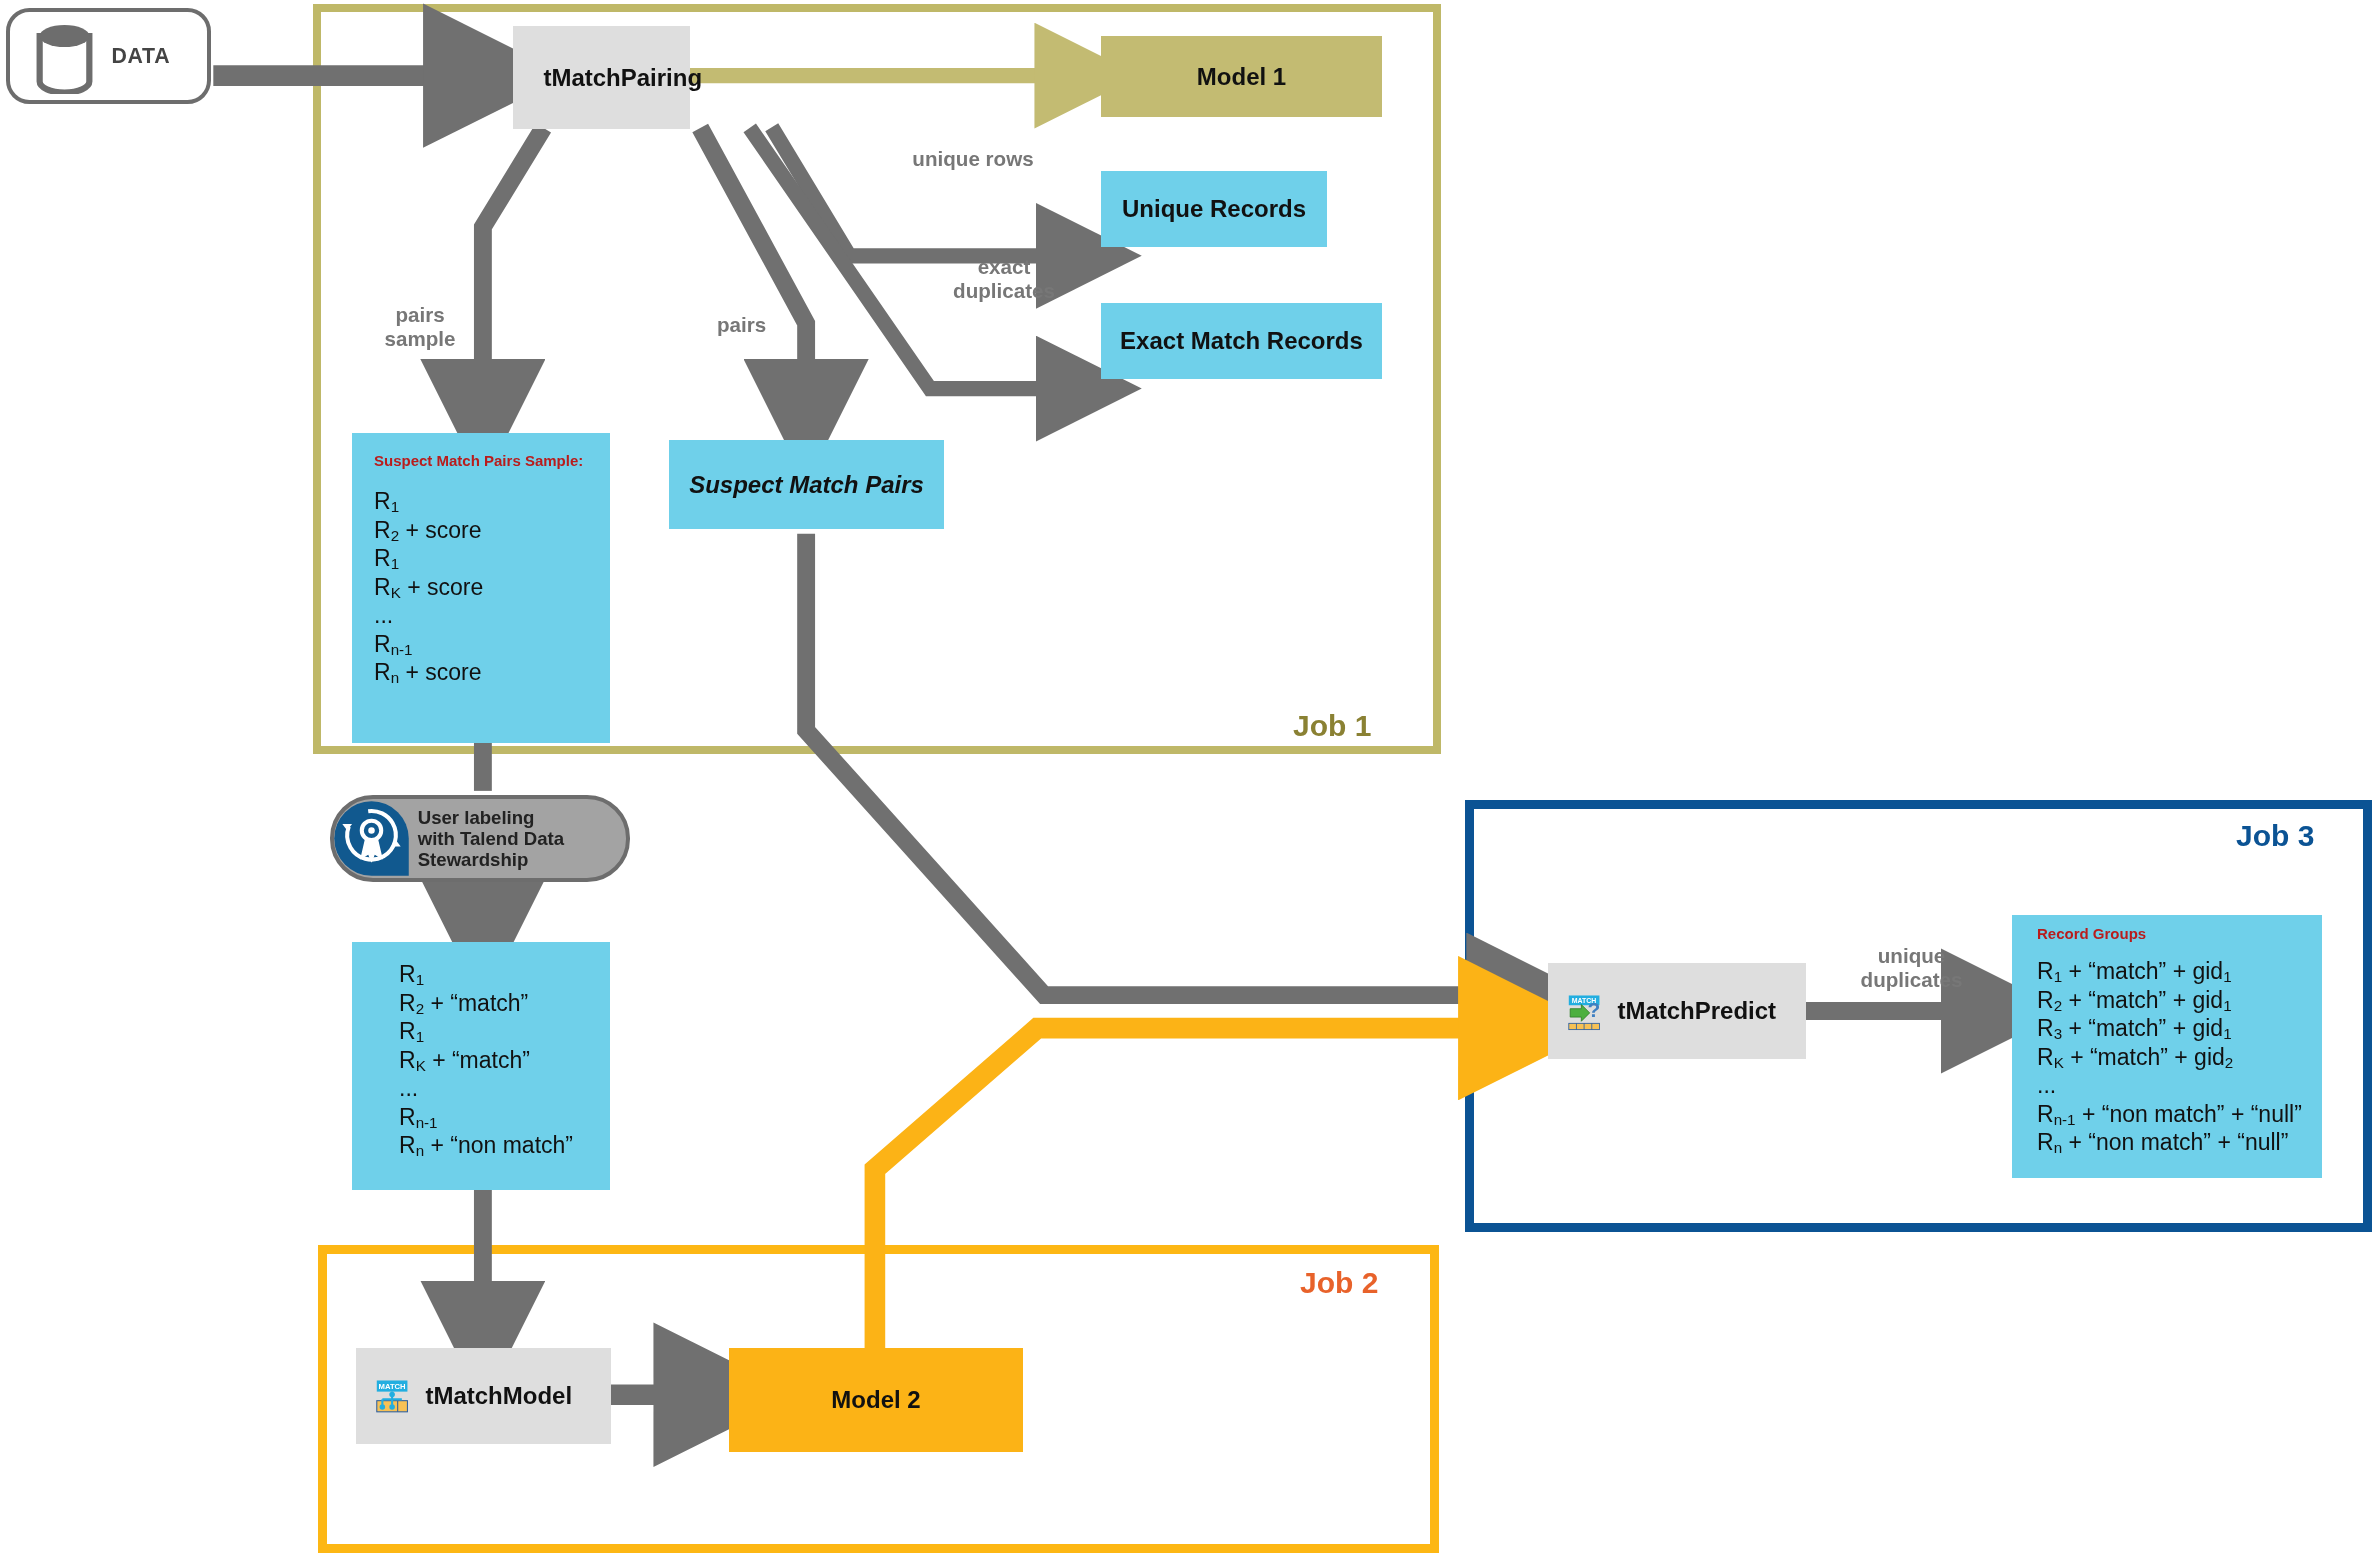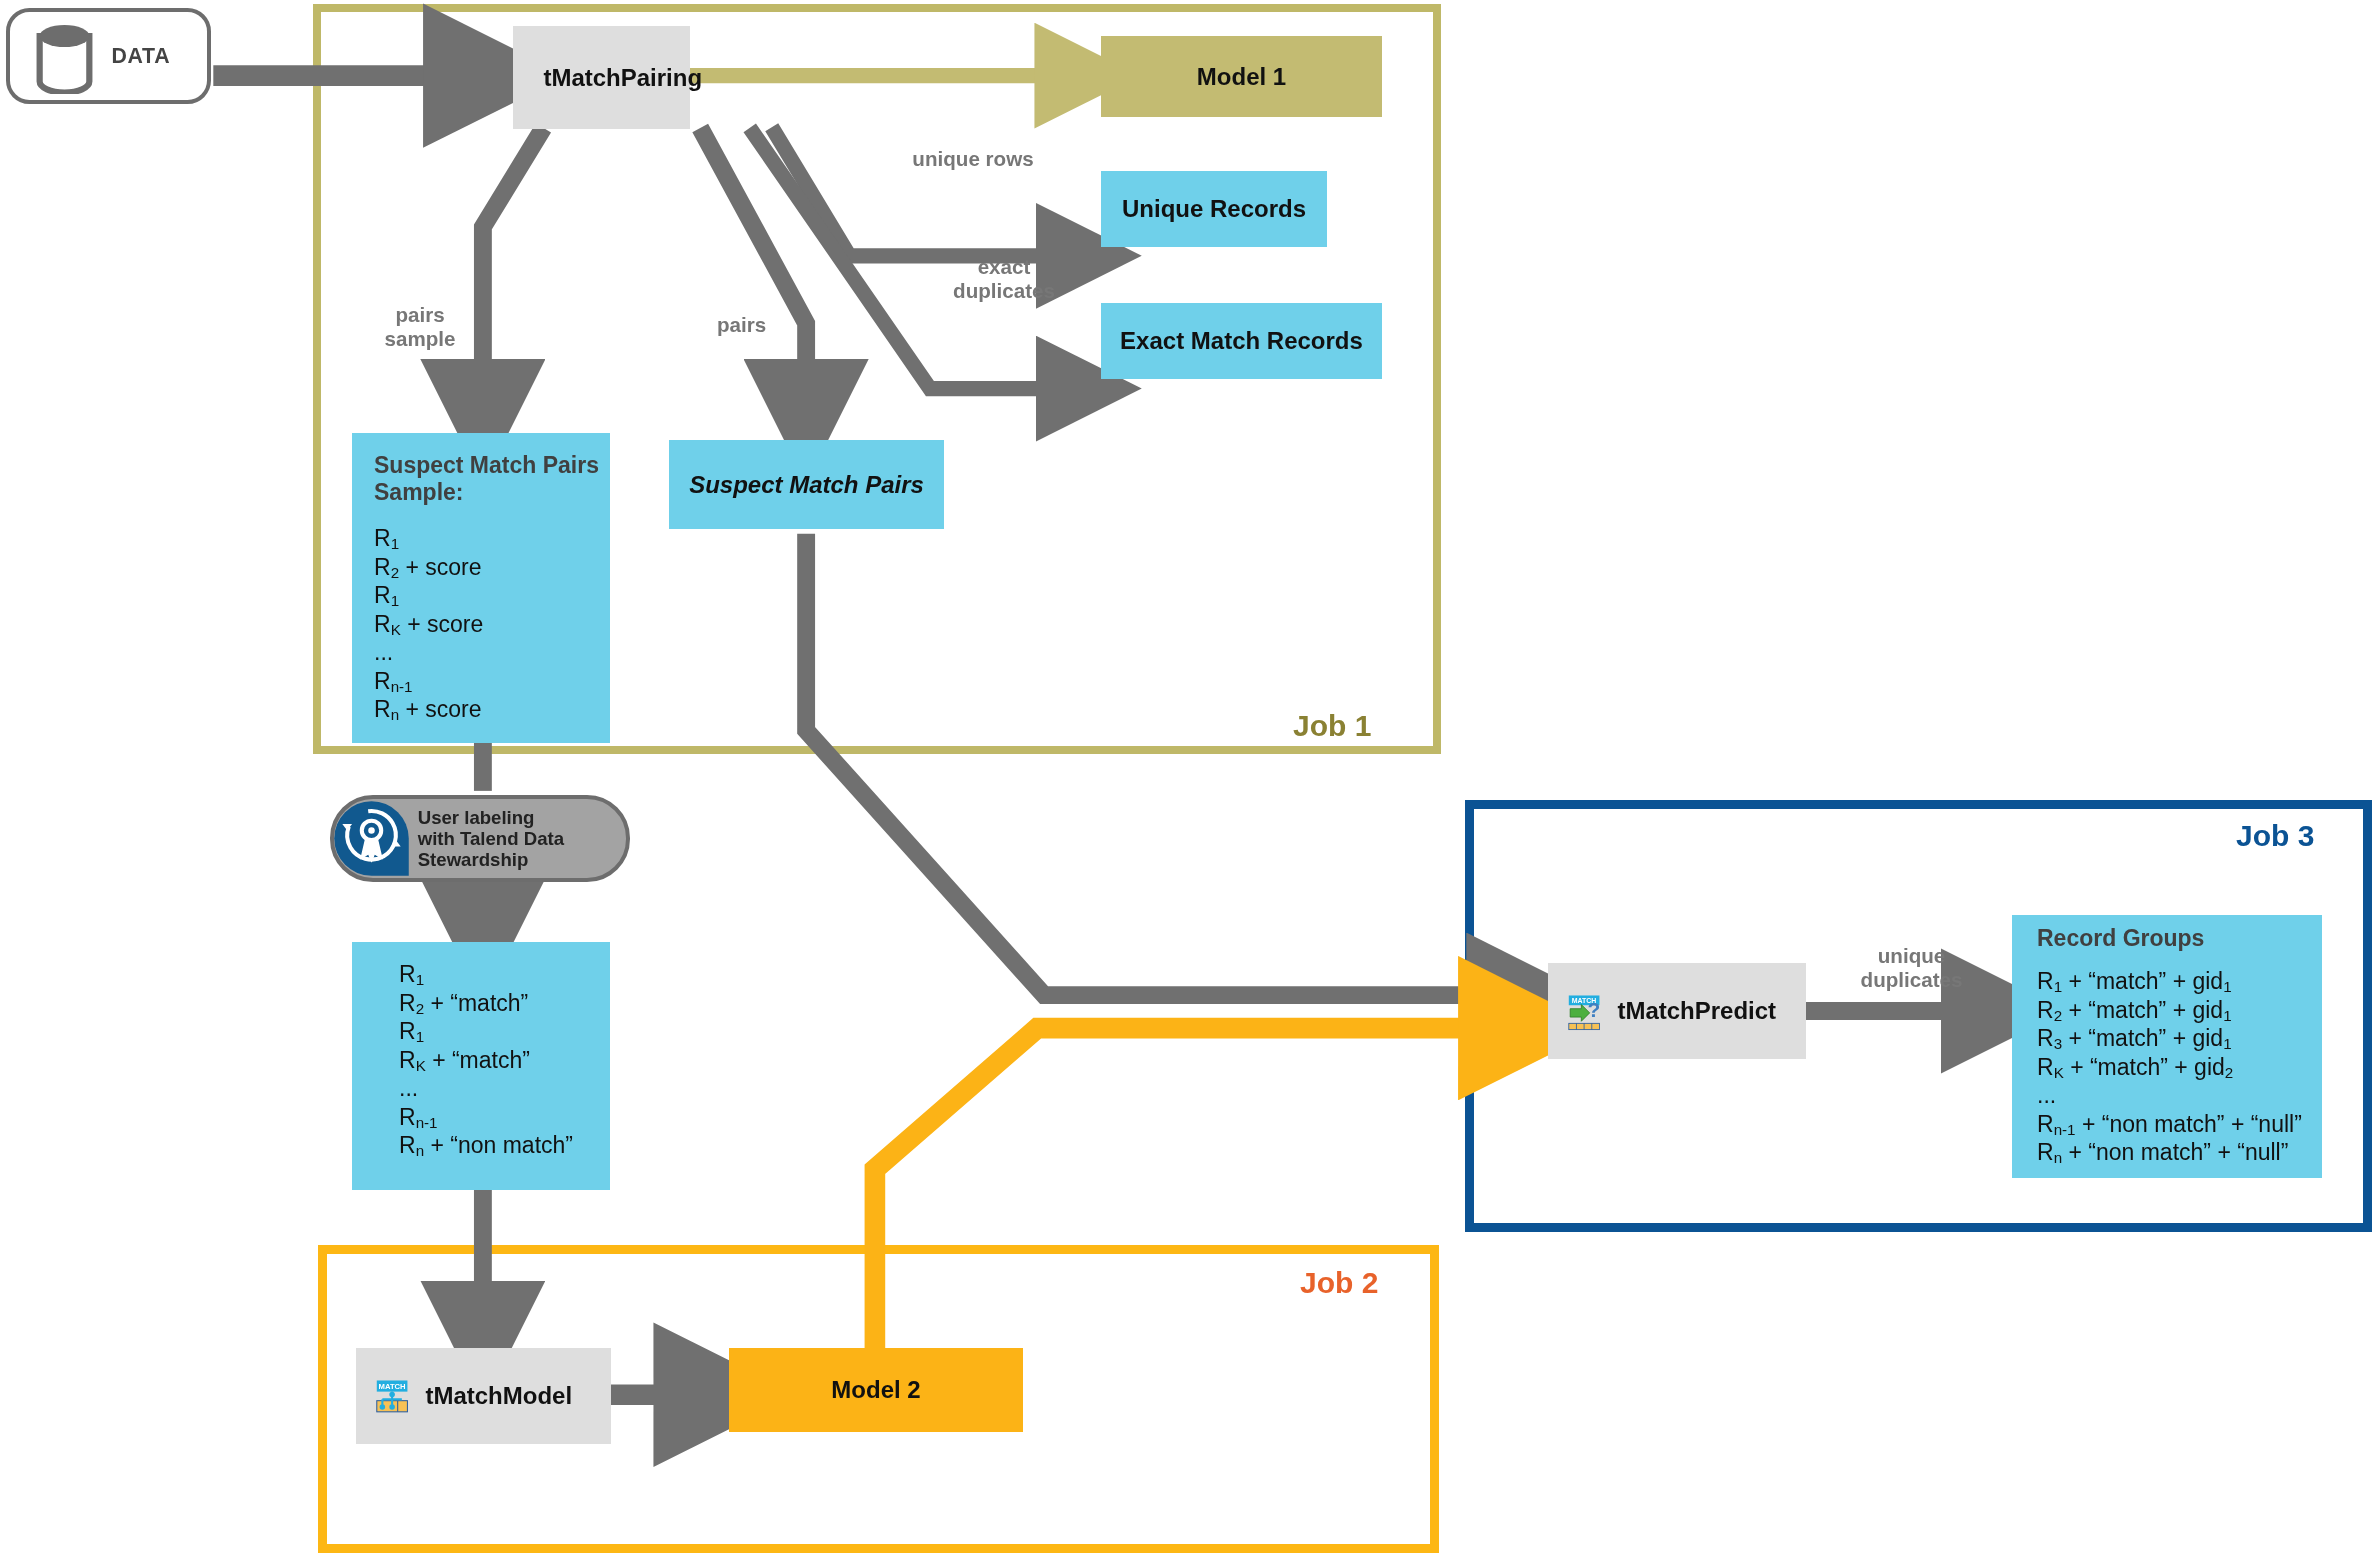--- a/index.html
+++ b/index.html
@@ -22,21 +22,21 @@
   .node{position:absolute;box-sizing:border-box;}
 
   
   .comp{background:#dedede;display:flex;align-items:center;padding-left:18px;}
   .comp .shadow{position:absolute;left:-9.6px;top:9.6px;width:100%;height:100%;background:#bcbcbc;z-index:-1;}
   .comp-label{font-weight:bold;font-size:24px;color:#111;margin-left:12.4px;white-space:nowrap;}
 
   
   .bluebox{background:#6fd0ea;}
   .bluebox .shadow{position:absolute;left:-11px;top:11px;width:100%;height:100%;background:#11a4d8;z-index:-1;}
-  .bluebox-title{font-weight:bold;font-size:23px;color:#404040;}
+  .bluebox-title{font-weight:bold;font-size:15px;color:#b91c1c;}
   .bluebox-line{font-size:23px;color:#111;line-height:1.24;white-space:nowrap;}
   .bluebox-line sub{font-size:0.66em;vertical-align:baseline;position:relative;top:3.4px;}
 
   
   .olivebox{background:#c3bb72;}
   .olivebox .shadow{position:absolute;left:-11px;top:11px;width:100%;height:100%;background:#968e2b;z-index:-1;}
 
   
   .orangebox{background:#fcb316;}
   .orangebox .shadow{position:absolute;left:-11px;top:11px;width:100%;height:100%;background:#e8622a;z-index:-1;}
@@ -232,21 +232,21 @@
       <line x1="12" y1="32" x2="40" y2="32" stroke="#22aee0" stroke-width="3"></line>
       <line x1="12" y1="32" x2="12" y2="40" stroke="#22aee0" stroke-width="3"></line>
       <line x1="26" y1="32" x2="26" y2="40" stroke="#22aee0" stroke-width="3"></line>
       <circle cx="12" cy="43" r="4" fill="#22aee0"></circle>
       <circle cx="26" cy="43" r="4" fill="#22aee0"></circle>
       <circle cx="26" cy="25" r="4" fill="#22aee0"></circle>
     </svg>
     <span class="comp-label">tMatchModel</span>
   </div>
 
-  <div class="node orangebox centered" id="model2" style="left:729px;top:1348px;width:294px;height:84px;">
+  <div class="node orangebox centered" id="model2" style="left:729px;top:1348px;width:294px;height:104px;">
     <div class="shadow"></div>
     <span class="boxcaption">Model 2</span>
   </div>
 
   <div class="node comp" id="tmpred-node" style="left:1548px;top:963px;width:258px;height:96px;">
     <div class="shadow"></div>
     <svg width="39" height="39" viewBox="0 0 56 56">
       <rect x="4" y="5" width="44" height="14" fill="#22aee0"></rect>
       <text x="26" y="16" font-size="10" font-family="'Liberation Sans',sans-serif" font-weight="bold" fill="#ffffff" text-anchor="middle">MATCH</text>
       <path d="M6,24 L22,24 L22,18 L34,30 L22,42 L22,36 L6,36 Z" fill="#4caf3f" stroke="#2e7d26" stroke-width="1.2"></path>

